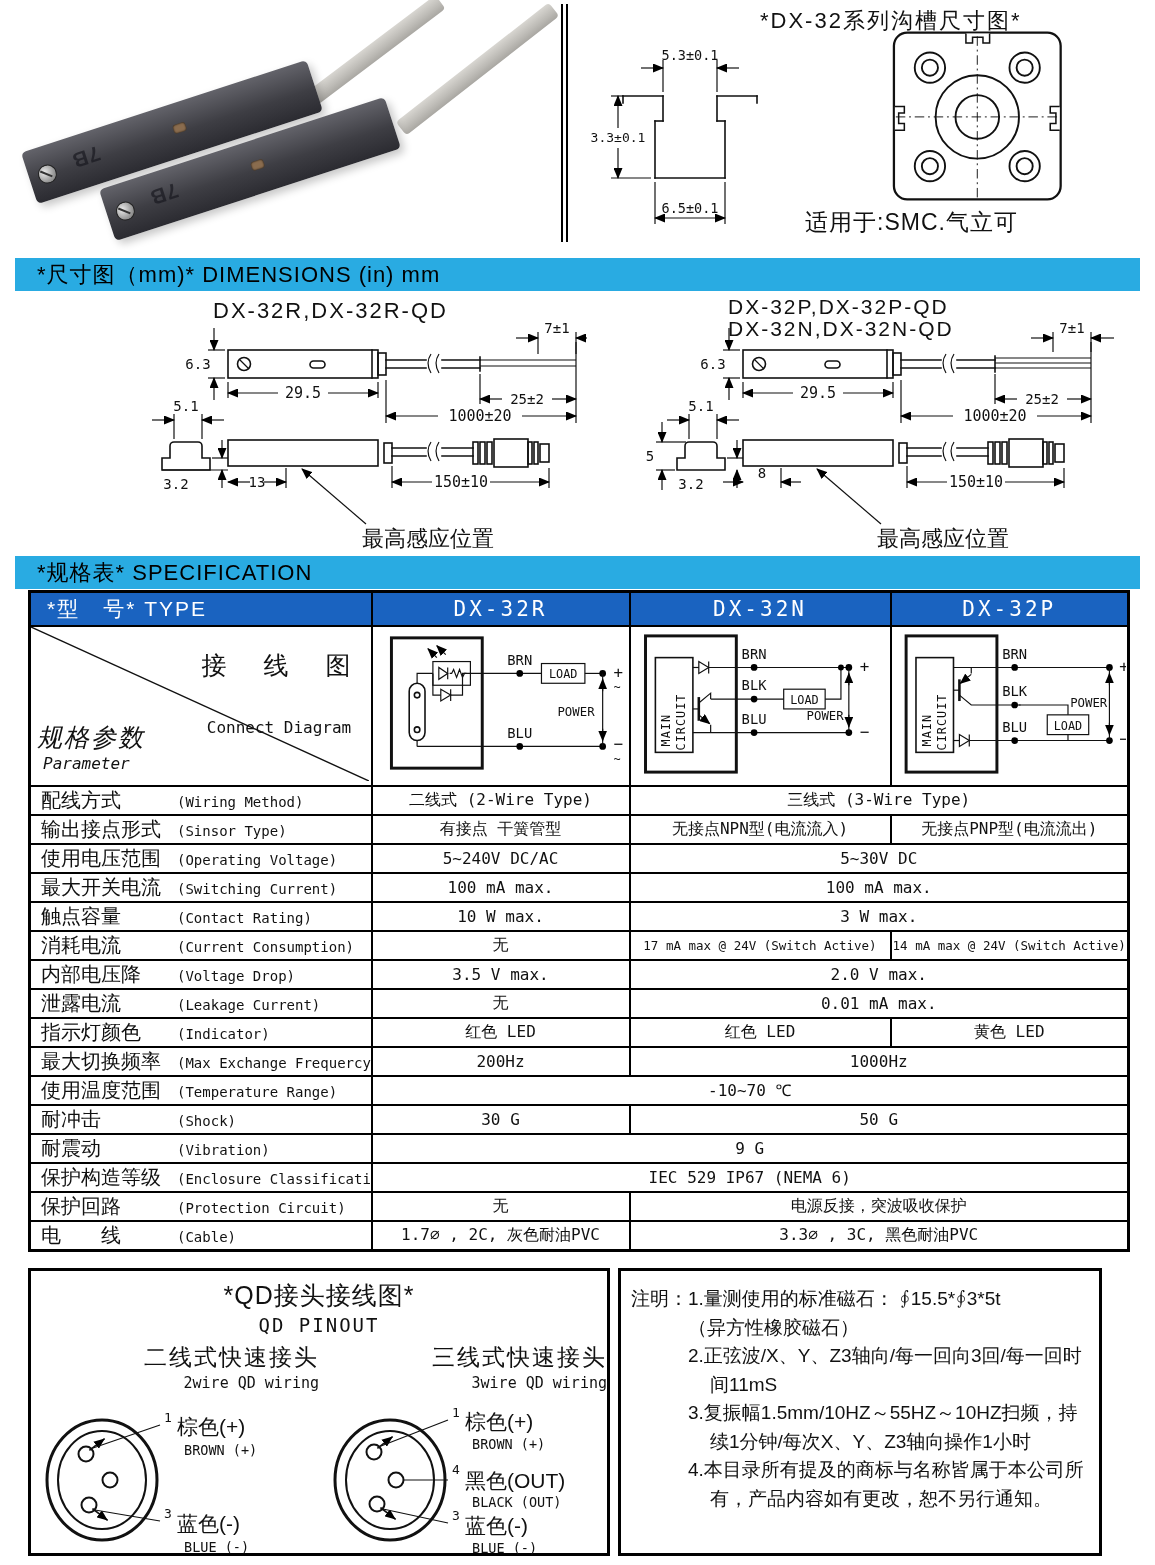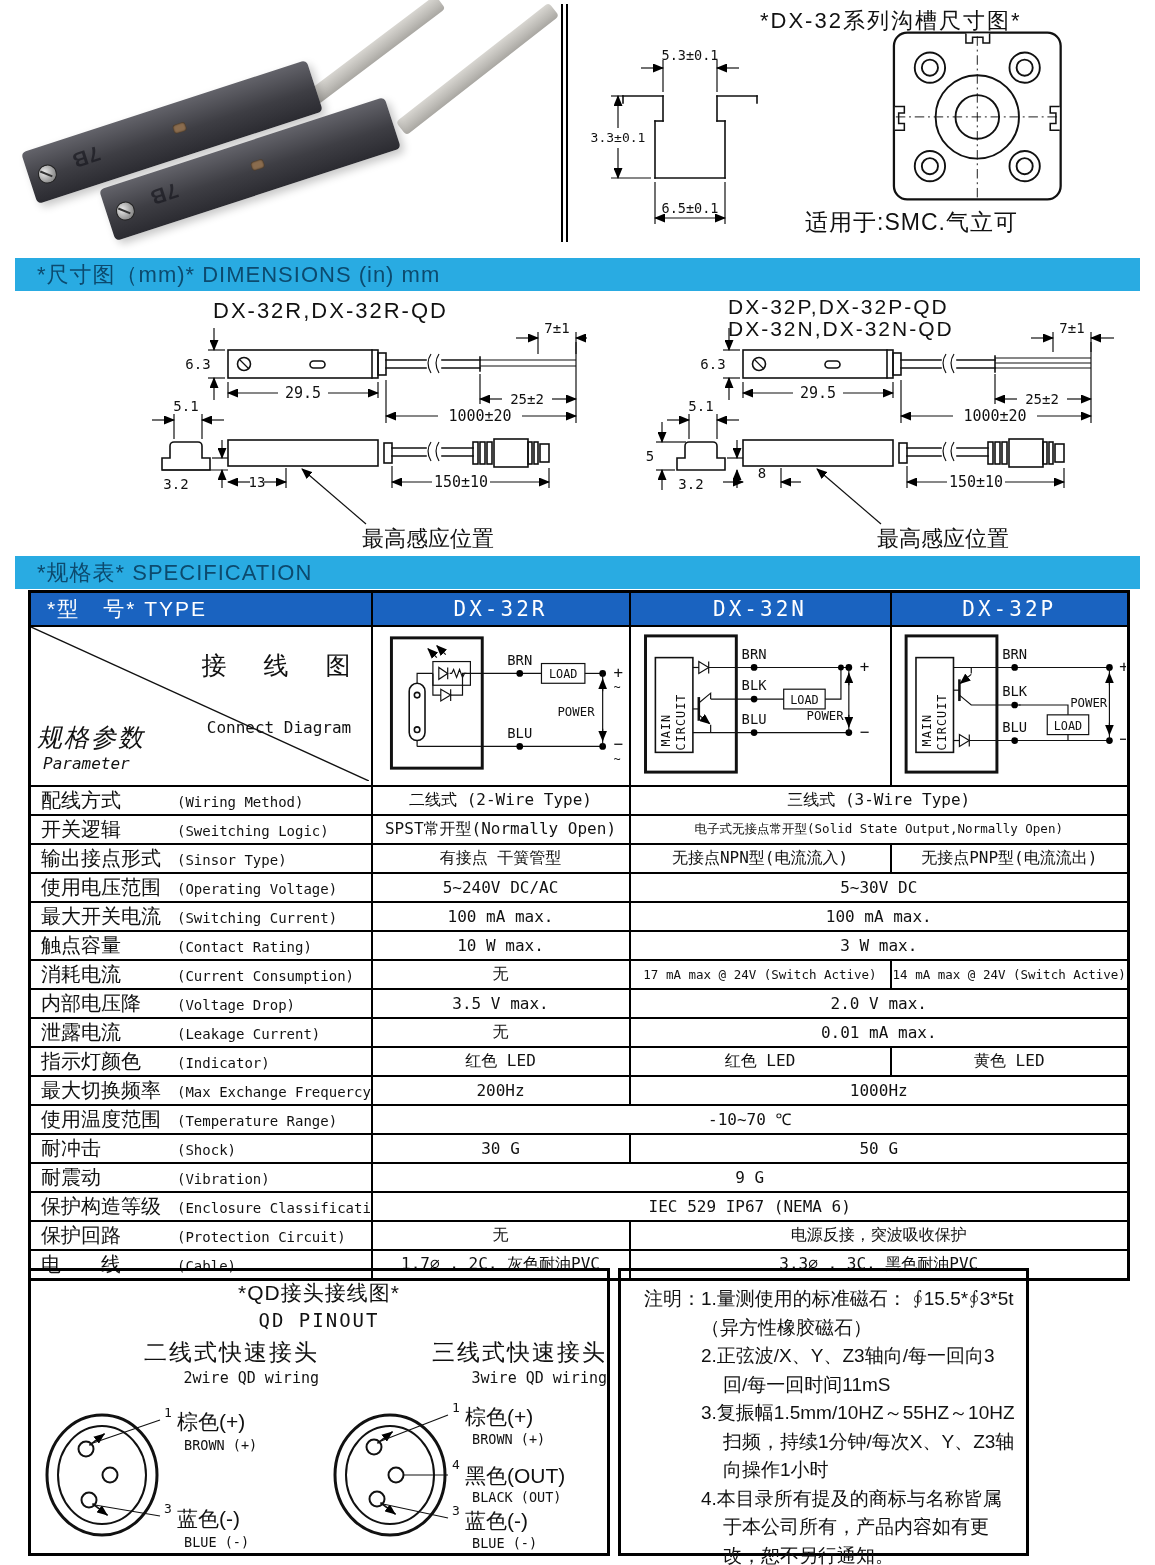--- a/index.html
+++ b/index.html
@@ -1,20 +1,20 @@
 <!DOCTYPE html>
 <html><head>
 <meta charset="utf-8">
 <style>
   html,body{margin:0;padding:0;}
   body{width:1155px;height:1565px;position:relative;background:#fff;color:#111;
        font-family:"Liberation Sans",sans-serif;overflow:hidden;}
   .abs{position:absolute;}
   
-  .banner{position:absolute;left:15px;width:1125px;height:33px;background:#29abe2;color:#0c4a6e;
+  .banner{position:absolute;left:15px;width:1125px;height:33px;background:#29abe2;color:#000000;
           font-size:22px;line-height:33px;padding-left:22px;box-sizing:border-box;letter-spacing:1px;}
   
   .photo{left:0;top:0;width:560px;height:250px;overflow:hidden;}
   .cable{position:absolute;width:17px;background:linear-gradient(90deg,#d8d6d1,#bdbbb6 60%,#a9a7a2);border-radius:4px;}
   .bar{position:absolute;width:300px;height:54px;transform:rotate(-18deg);border-radius:5px;
        background:linear-gradient(180deg,#63636a,#3e3e44 55%,#2b2b31);box-shadow:3px 5px 8px rgba(0,0,0,.22);}
   .screw{position:absolute;left:9px;top:19px;width:17px;height:17px;border-radius:50%;border:1px solid #222;
          background:radial-gradient(circle at 35% 35%,#ececec,#9c9c9c 60%,#6e6e6e);}
   .screw::after{content:"";position:absolute;left:1px;top:7px;width:13px;height:2px;background:#333;transform:rotate(40deg);}
   .led{position:absolute;left:152px;top:21px;width:13px;height:9px;border-radius:3px;background:#8a6c4e;box-shadow:inset 0 0 2px #000;}
@@ -46,28 +46,28 @@
   .corner-bl .c2{font-family:"DejaVu Sans Mono",monospace;font-size:16px;padding-left:6px;}
   td.ckt{padding:1px;background:#fff;}
   .pcell{font-size:20px;padding:0 0 0 10px;white-space:nowrap;}
   .pcell .cn{display:inline-block;min-width:136px;}
   .pcell .en{font-family:"DejaVu Sans Mono",monospace;font-size:14px;}
   .vcell{text-align:center;font-family:"DejaVu Sans Mono",monospace;font-size:16px;white-space:nowrap;}
   .vcell.sm{font-size:12.5px;}
   tr.srow{height:28px;}
   
   .qd-box{left:28px;top:1268px;width:582px;height:288px;border:3px solid #000;box-sizing:border-box;}
-  .qd-title{text-align:center;font-size:21px;margin-top:8px;letter-spacing:1px;}
+  .qd-title{text-align:center;font-size:25px;margin-top:8px;letter-spacing:1px;}
   .qd-sub{text-align:center;font-family:"DejaVu Sans Mono",monospace;font-size:19px;letter-spacing:2px;margin-top:2px;}
   .qd-cols{display:flex;margin-top:6px;}
   .qd-col{width:50%;text-align:right;}
   .qd-h-cn{font-size:23px;letter-spacing:2px;}
   .qd-h-en{font-family:"DejaVu Sans Mono",monospace;font-size:15px;margin-top:1px;}
-  .notes-box{left:618px;top:1268px;width:411px;height:288px;border:3px solid #000;box-sizing:border-box;
-             padding:14px 10px 0 23px;font-size:19px;line-height:1.5;}
+  .notes-box{left:618px;top:1268px;width:484px;height:288px;border:3px solid #000;box-sizing:border-box;
+             padding:14px 10px 0 10px;font-size:19px;line-height:1.5;}
   .notes-first{display:flex;}
   .notes-items{margin-left:57px;}
   .note-item{padding-left:22px;text-indent:-22px;}
 </style>
 </head>
 <body>
 
 <svg width="0" height="0" style="position:absolute" aria-hidden="true">
   <defs>
     <marker id="aw" markerUnits="userSpaceOnUse" markerWidth="11" markerHeight="9" refX="10" refY="4.5" orient="auto-start-reverse">
@@ -454,25 +454,20 @@
     </td>
   </tr>
   </tbody>
   <tbody>
       <tr class="srow">
         <td class="pcell"><span class="cn">配线方式</span><span class="en">(Wiring Method)</span></td>
         <td class="vcell" colspan="1">二线式 (2-Wire Type)</td>
         <td class="vcell" colspan="2">三线式 (3-Wire Type)</td>
       </tr>
       <tr class="srow">
-        <td class="pcell"><span class="cn">开关逻辑</span><span class="en">(Sweitching Logic)</span></td>
-        <td class="vcell" colspan="1">SPST常开型(Normally Open)</td>
-        <td class="vcell sm" colspan="2">电子式无接点常开型(Solid State Output,Normally Open)</td>
-      </tr>
-      <tr class="srow">
         <td class="pcell"><span class="cn">输出接点形式</span><span class="en">(Sinsor Type)</span></td>
         <td class="vcell" colspan="1">有接点 干簧管型</td>
         <td class="vcell" colspan="1">无接点NPN型(电流流入)</td>
         <td class="vcell" colspan="1">无接点PNP型(电流流出)</td>
       </tr>
       <tr class="srow">
         <td class="pcell"><span class="cn">使用电压范围</span><span class="en">(Operating Voltage)</span></td>
         <td class="vcell" colspan="1">5~240V DC/AC</td>
         <td class="vcell" colspan="2">5~30V DC</td>
       </tr>

